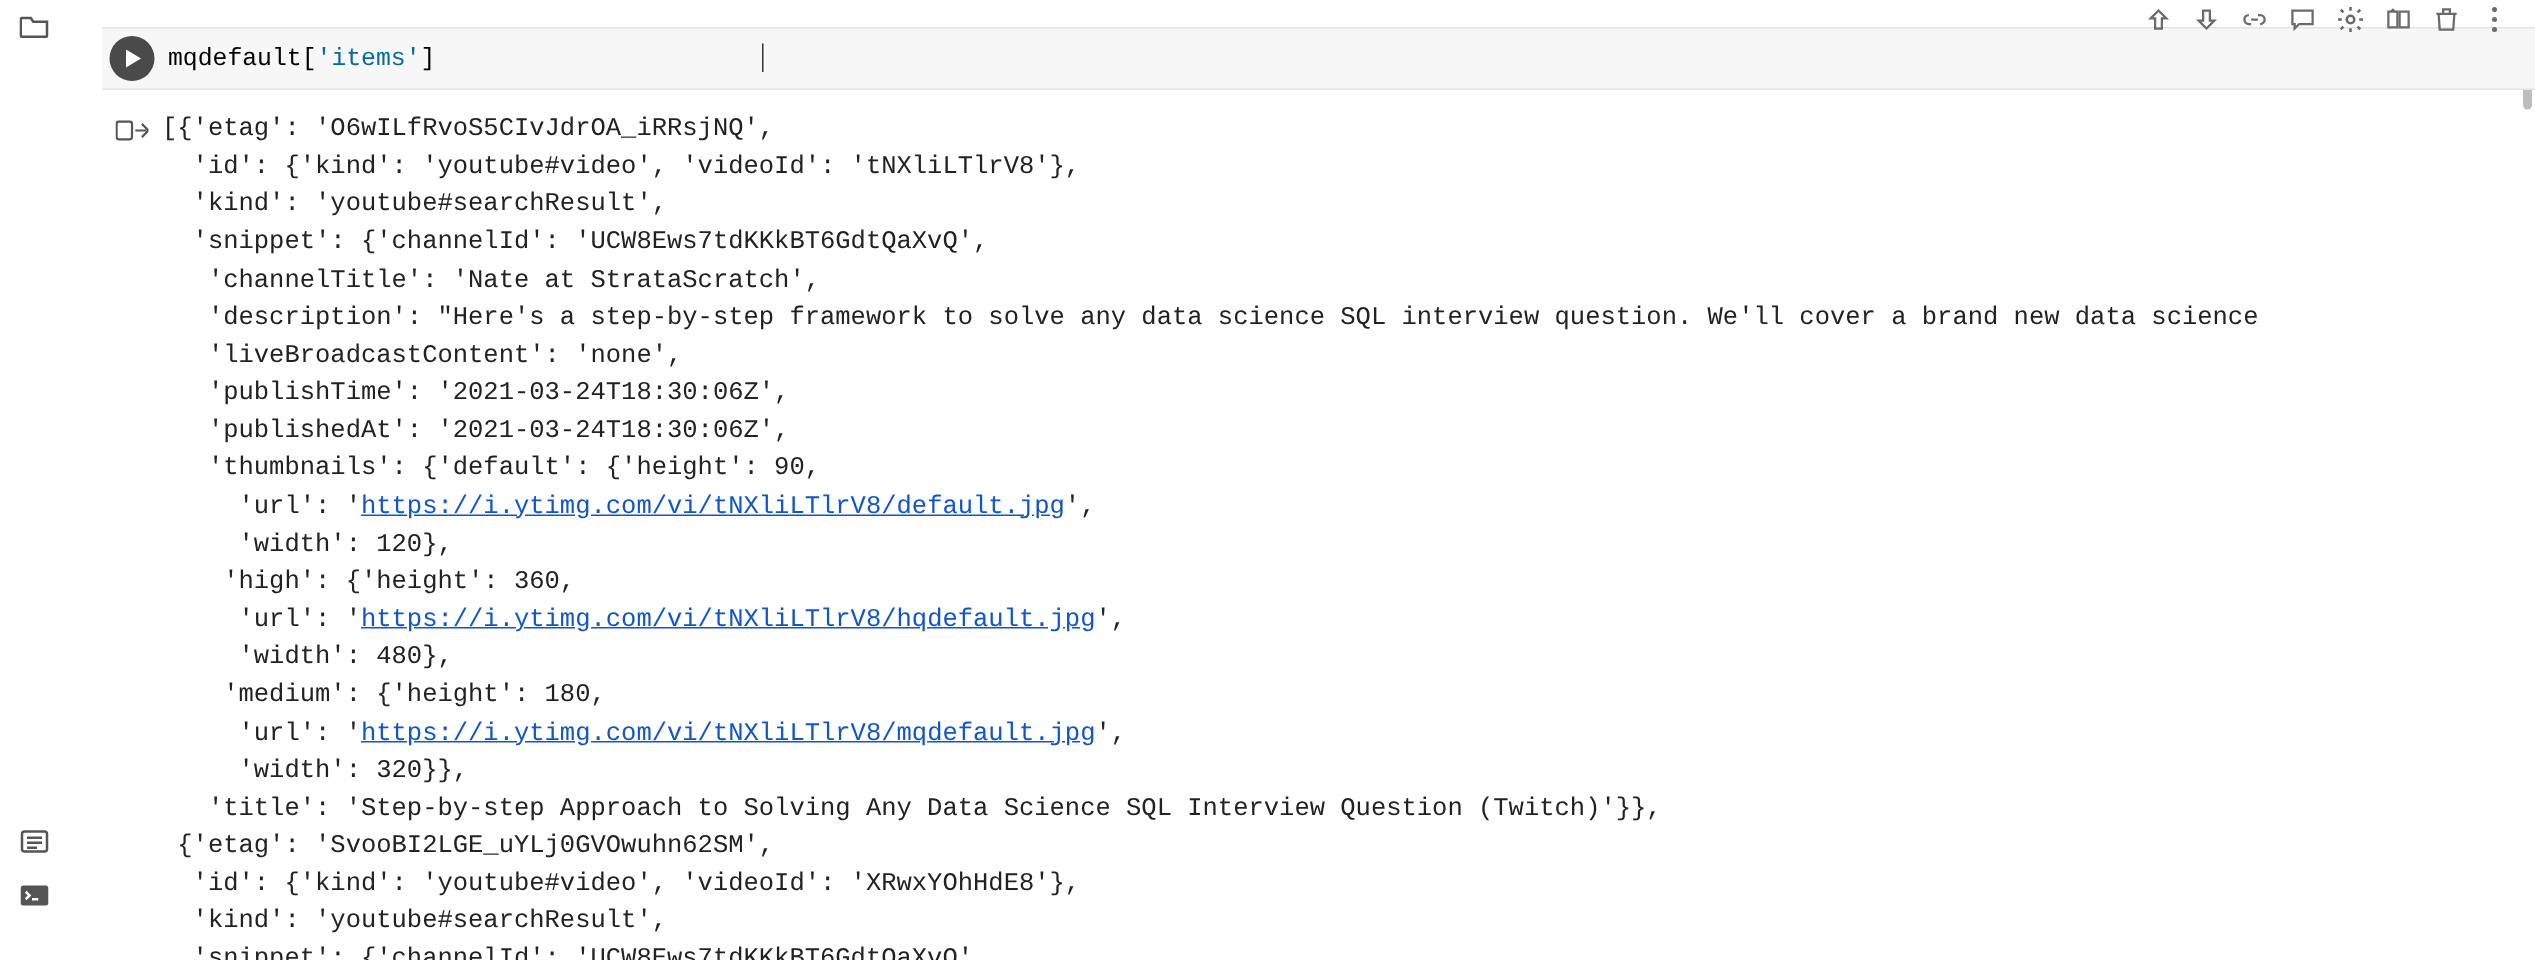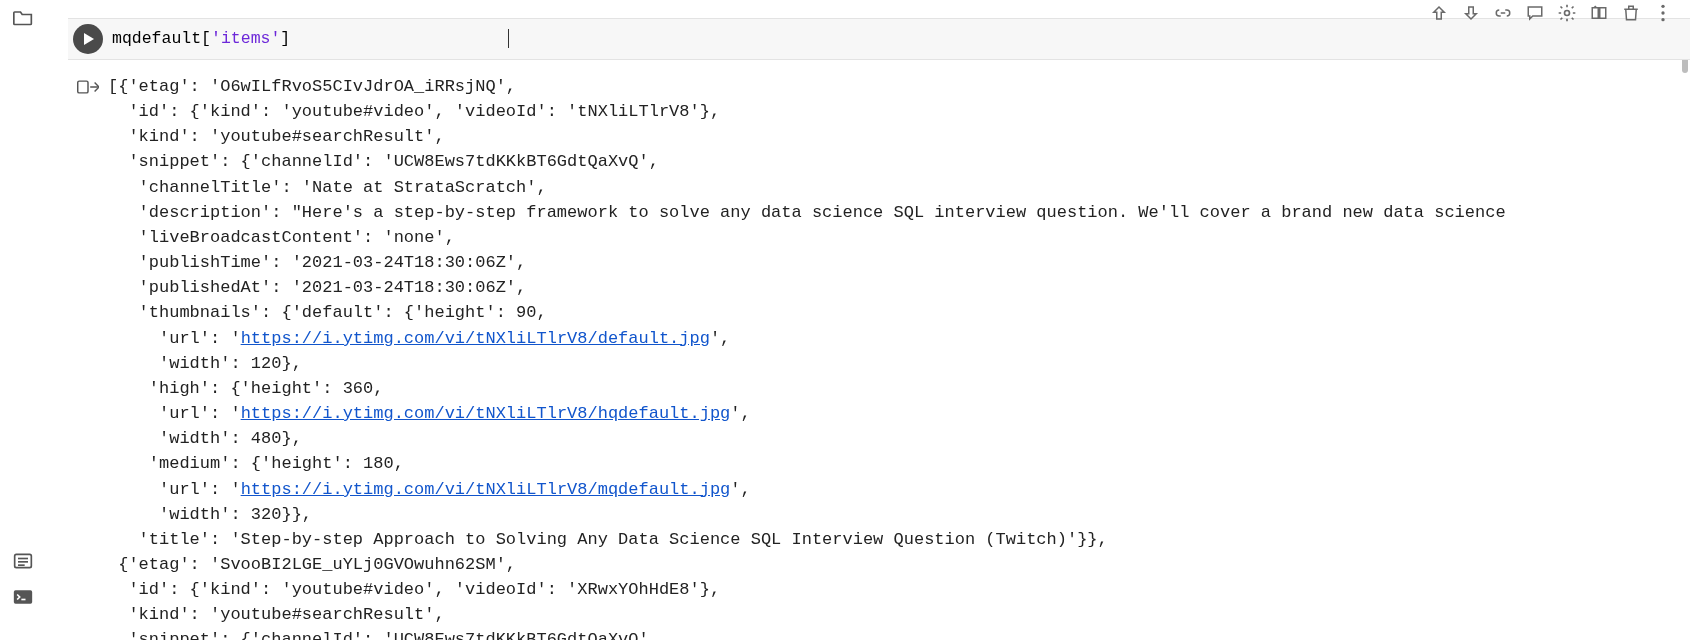--- a/index.html
+++ b/index.html
@@ -9,21 +9,21 @@
   .rail-bottom{position:absolute;bottom:32px;left:0;width:46px;display:flex;flex-direction:column;align-items:center;gap:14px}
   .main{position:absolute;left:46px;right:0;top:0;bottom:0;overflow:hidden}
   .toolbar{position:absolute;top:2px;right:16px;display:flex;gap:10px;align-items:center;z-index:5}
   .tool-icon{width:22px;height:22px;display:flex;align-items:center;justify-content:center;cursor:pointer;color:#6a6a6a}
   .cell{position:absolute;left:18px;right:0;top:18px;display:flex;flex-direction:column;border-left:4px solid transparent}
   .input-row{display:flex;align-items:center;background:#f7f7f7;border-top:1px solid #e3e3e3;border-bottom:1px solid #e3e3e3;min-height:38px;padding-right:10px;position:relative}
   .run-btn{width:40px;height:40px;display:flex;align-items:center;justify-content:center;cursor:pointer;color:#4a4a4a}
   .run-circle{width:30px;height:30px;border-radius:50%;background:#4a4a4a;display:flex;align-items:center;justify-content:center}
   .run-tri{width:0;height:0;border-top:6px solid transparent;border-bottom:6px solid transparent;border-left:10px solid #fff;margin-left:2px}
   .code{font-family:'Menlo','Consolas','Courier New',monospace;font-size:16.5px;line-height:1.35;color:#000;margin-left:4px;white-space:pre}
-  .code .str{color:#6d28d9}
+  .code .str{color:#0369a1}
   .input-cursor-spot{position:absolute;left:440px;top:10px;width:1px;height:19px;background:#333}
   .output-row{display:flex;align-items:flex-start;padding:14px 0 0 0}
   .out-icon{width:40px;display:flex;justify-content:center;padding-top:4px;color:#4a4a4a}
   .out-body{font-family:'Menlo','Consolas','Courier New',monospace;font-size:17px;line-height:1.48;color:#222;white-space:pre;overflow:hidden;flex:1}
   .out-body a{color:#1155cc;text-decoration:underline}
   .scrollbar{position:absolute;right:2px;top:19px;width:6px;height:36px;background:#bdbdbd;border-radius:3px}
   svg{display:block}
 </style>
 </head>
 <body>

